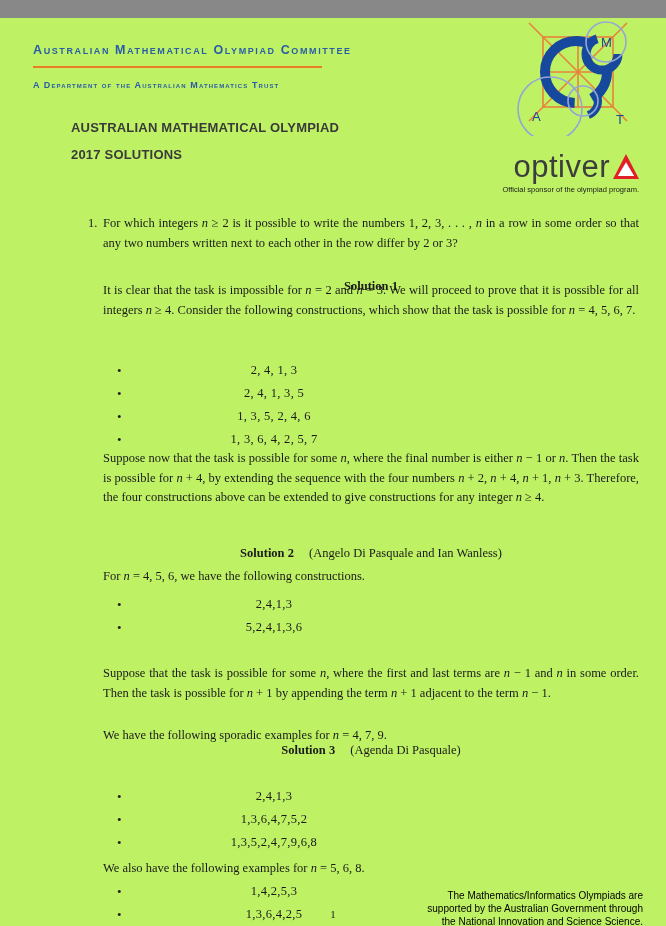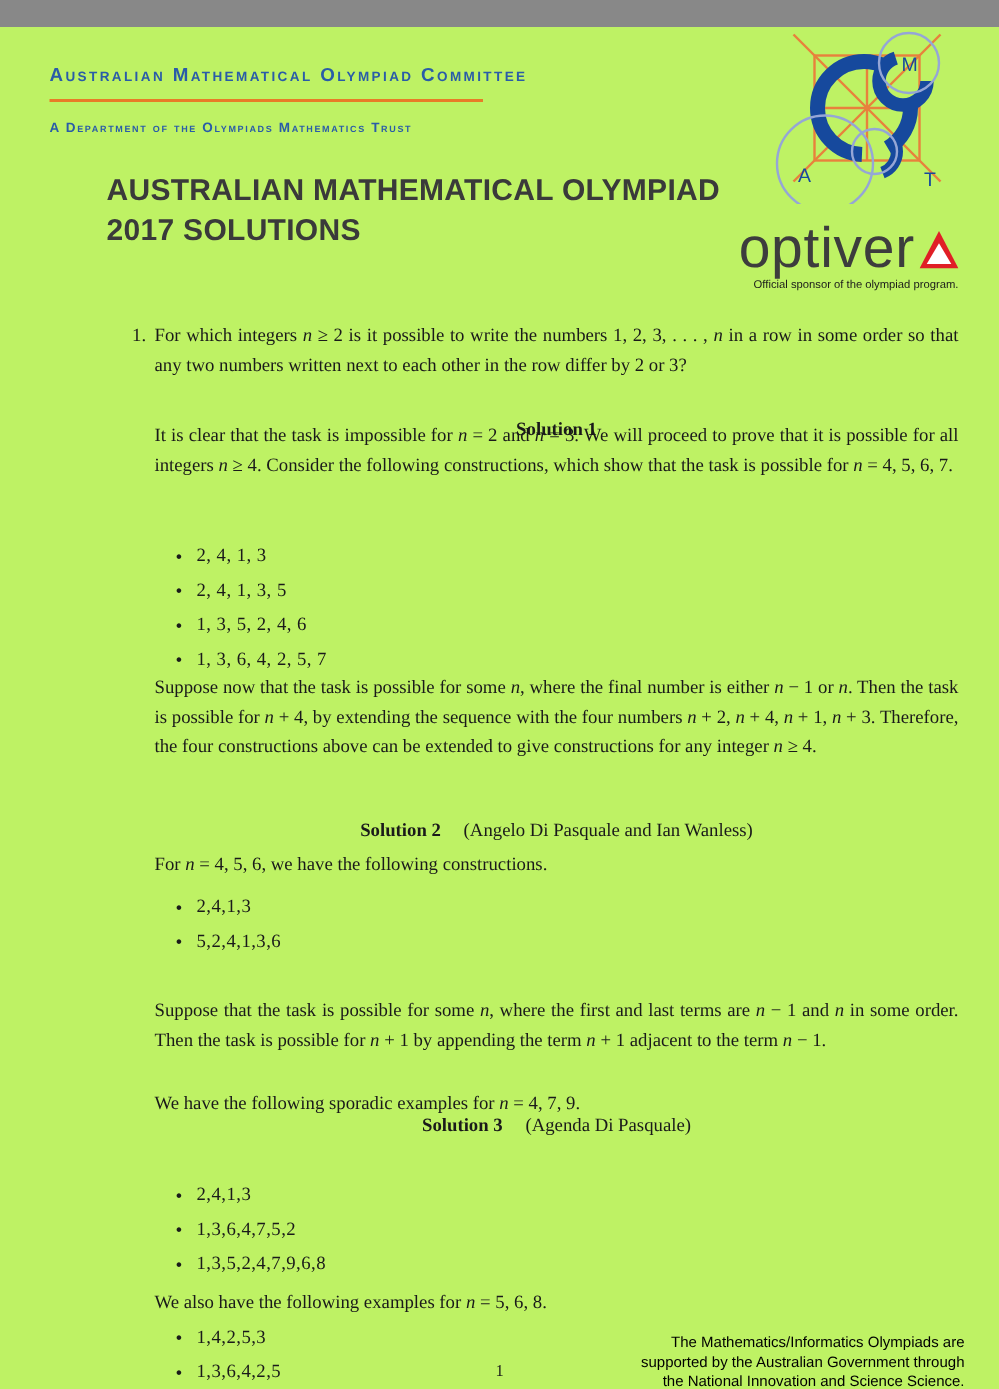--- a/index.html
+++ b/index.html
@@ -39,51 +39,51 @@
     color:#2a5ca8;
     white-space:nowrap;
   }
   .amt-logo { position:absolute; left:506px; top:2px; }
 
   
   .doc-title {
     position:absolute; left:71px; top:96px;
     font-family:"Liberation Sans", sans-serif;
     font-weight:600;
-    font-size:20px;
+    font-size:13px;
     line-height:27px;
     letter-spacing:0.2px;
     color:#3a3a3a;
   }
 
   
   .sponsor { position:absolute; right:27px; top:133px; text-align:right; }
   .sponsor-row { display:flex; align-items:center; justify-content:flex-end; gap:3px; }
   .optiver-name {
     font-family:"Liberation Sans", sans-serif;
-    font-size:38px; line-height:31px;
+    font-size:31px; line-height:31px;
     color:#3d3d3d; letter-spacing:0.5px;
   }
   .sponsor-caption {
     margin-top:3px;
     font-family:"Liberation Sans", sans-serif;
     font-size:7.5px;
     color:#1a1a1a;
   }
 
   
   .block { position:absolute; font-size:12.5px; line-height:19.5px; text-align:justify; }
   .problem { left:88px; top:196px; width:551px; display:flex; }
   .problem-number { width:15px; flex:none; }
   .problem-text { flex:1; }
 
   .sol-heading { left:103px; width:536px; text-align:center; font-weight:bold; }
   .sol-heading .attribution { font-weight:normal;padding-left:12px; }
   .para { left:103px; width:536px; }
-  .construction-list { left:117px; width:300px; text-align:left; list-style:none; }
+  .construction-list { left:117px; width:300px; text-align:center; list-style:none; }
   .construction-list li {
     position:relative; padding-left:14px;
     line-height:19px; margin-bottom:4px;
     letter-spacing:0.3px;
   }
   .construction-list li::before {
     content:"\2022";
     position:absolute; left:0; top:0;
     font-size:13px;
   }
@@ -103,21 +103,21 @@
     text-align:right;
   }
 </style>
 </head>
 <body>
 
 <div class="page">
 
   <div class="committee">Australian Mathematical Olympiad Committee</div>
   <div class="orange-rule"></div>
-  <div class="department">A Department of the Olympiads Mathematics Trust</div>
+  <div class="department">A Department of the Australian Mathematics Trust</div>
 
   <svg class="amt-logo" width="134" height="116" viewBox="0 0 134 116">
     <g stroke="#e8813c" stroke-width="1.6" fill="none">
       <rect x="37" y="17" width="70" height="70"></rect>
       <line x1="23" y1="3" x2="121" y2="101"></line>
       <line x1="121" y1="3" x2="23" y2="101"></line>
       <line x1="37" y1="52" x2="107" y2="52"></line>
       <line x1="72" y1="17" x2="72" y2="87"></line>
     </g>
     <g stroke="#16499d" fill="none">

